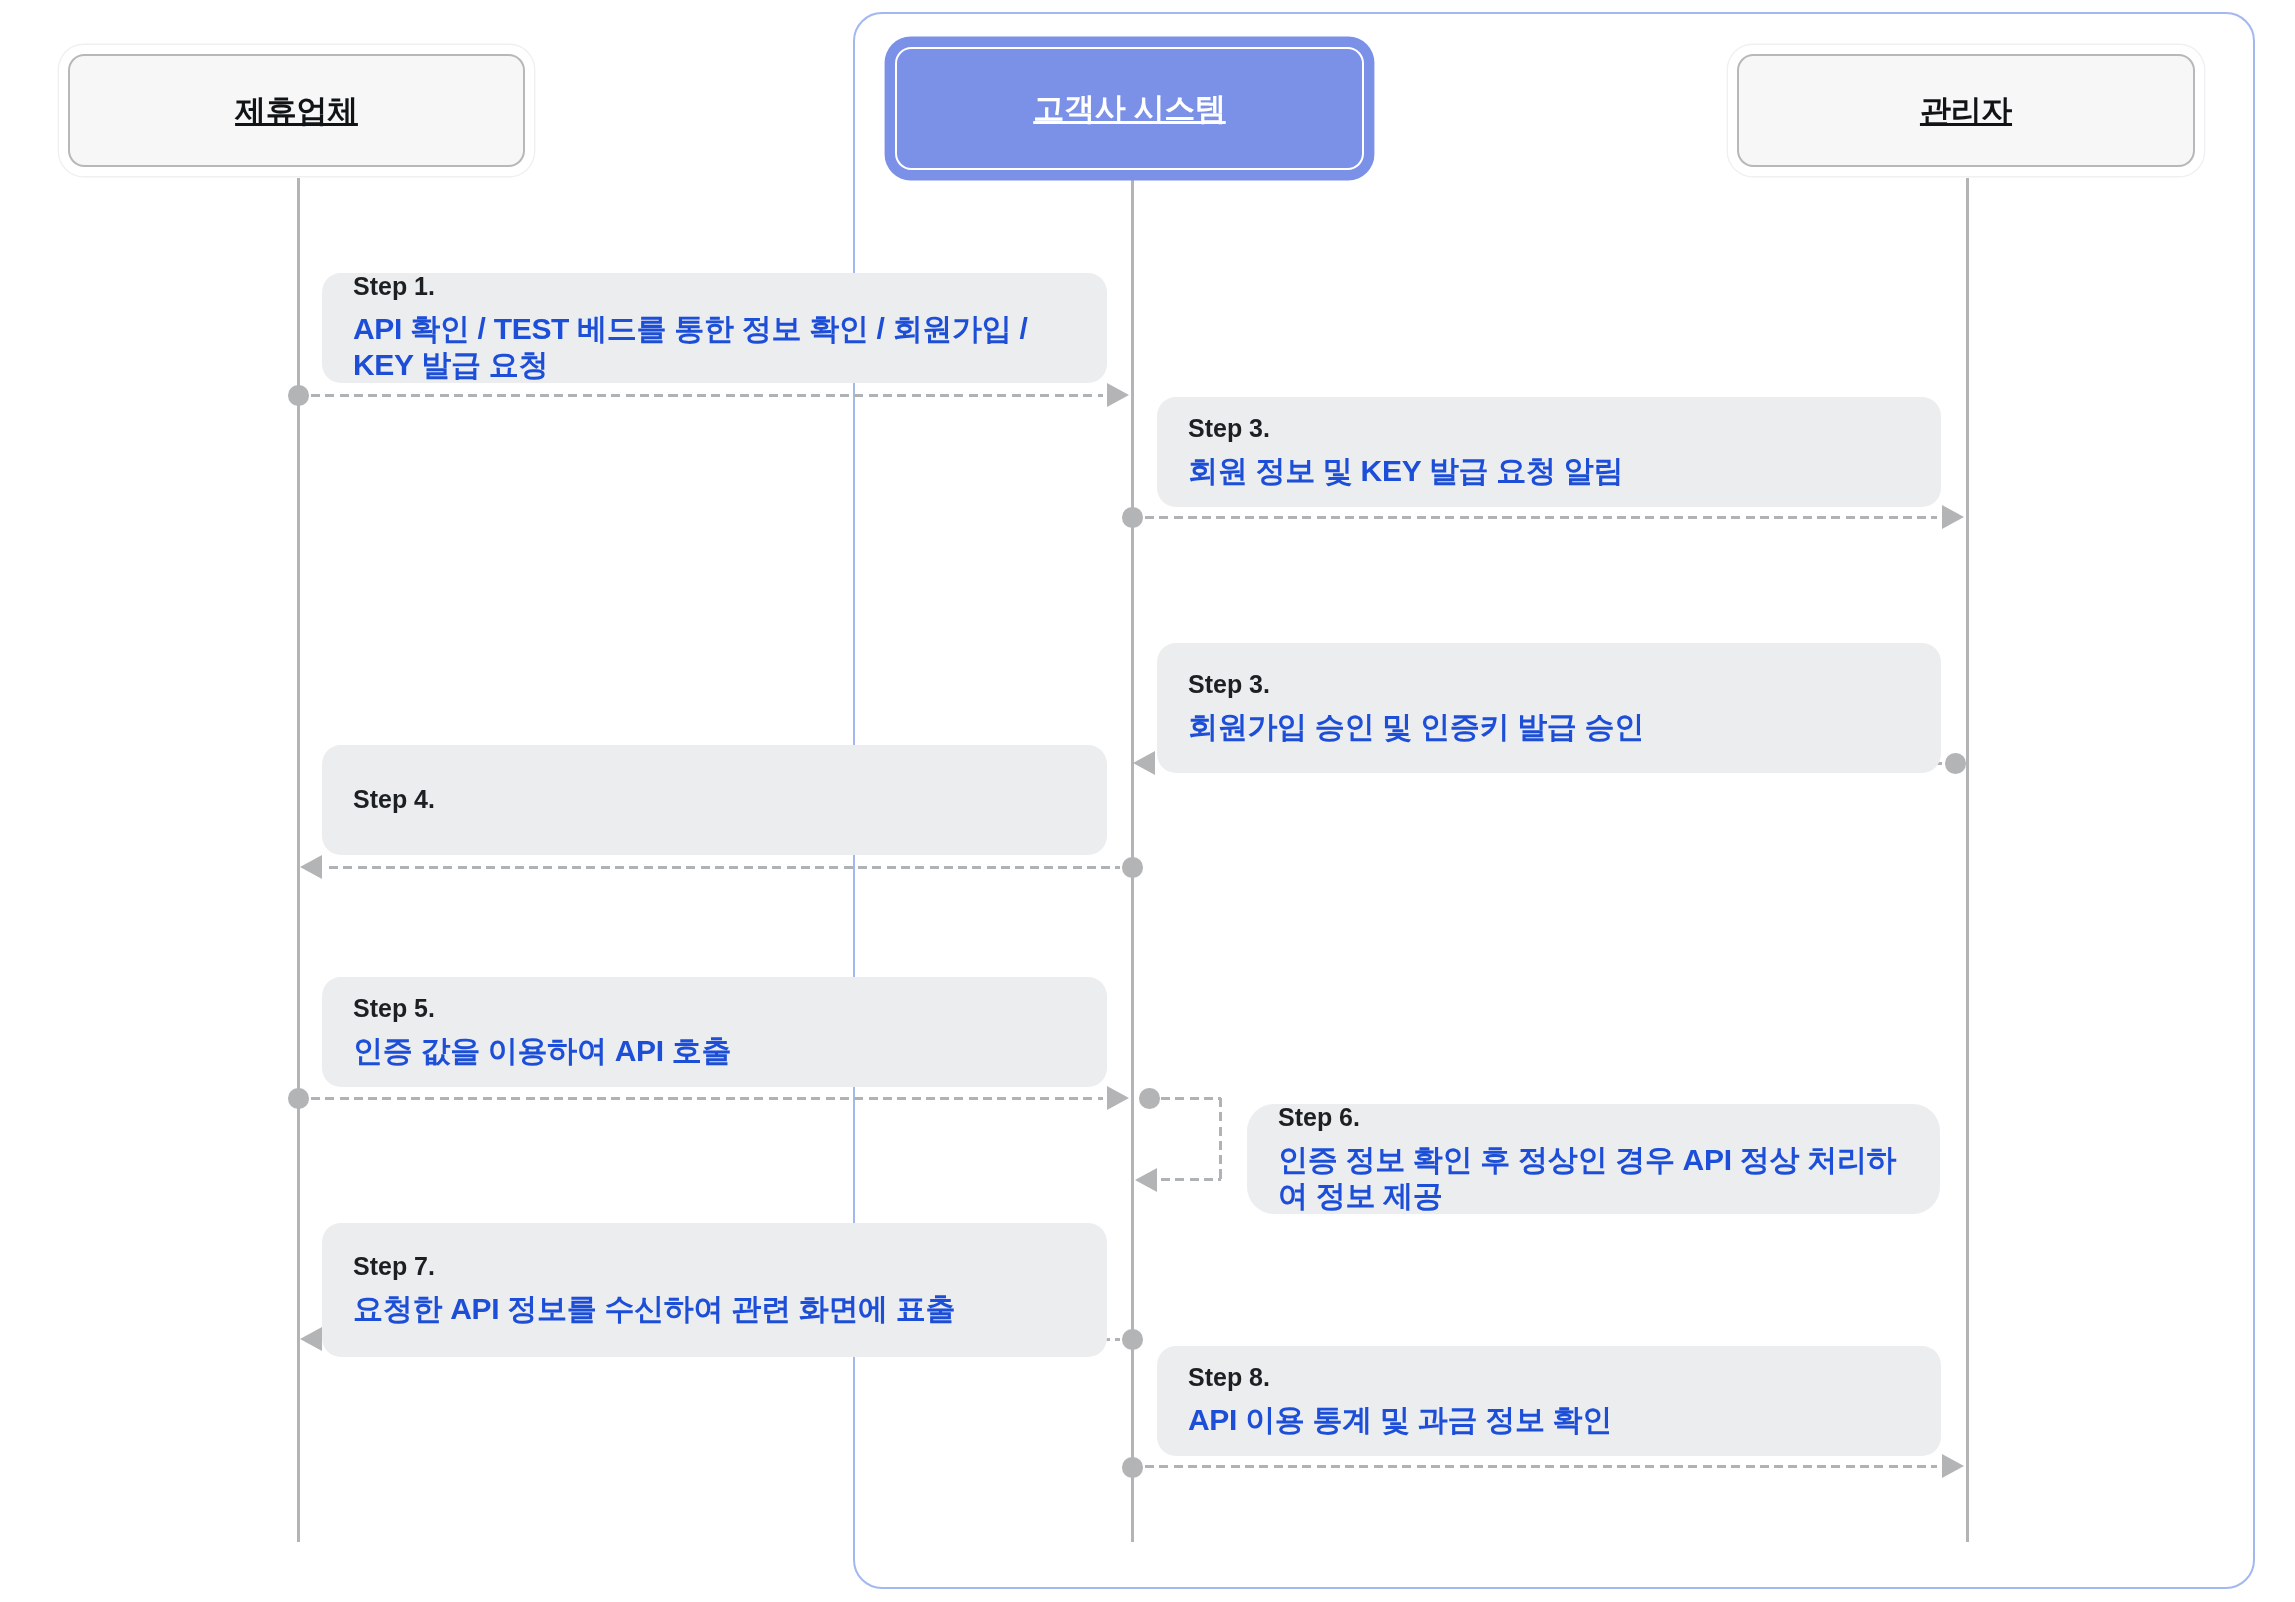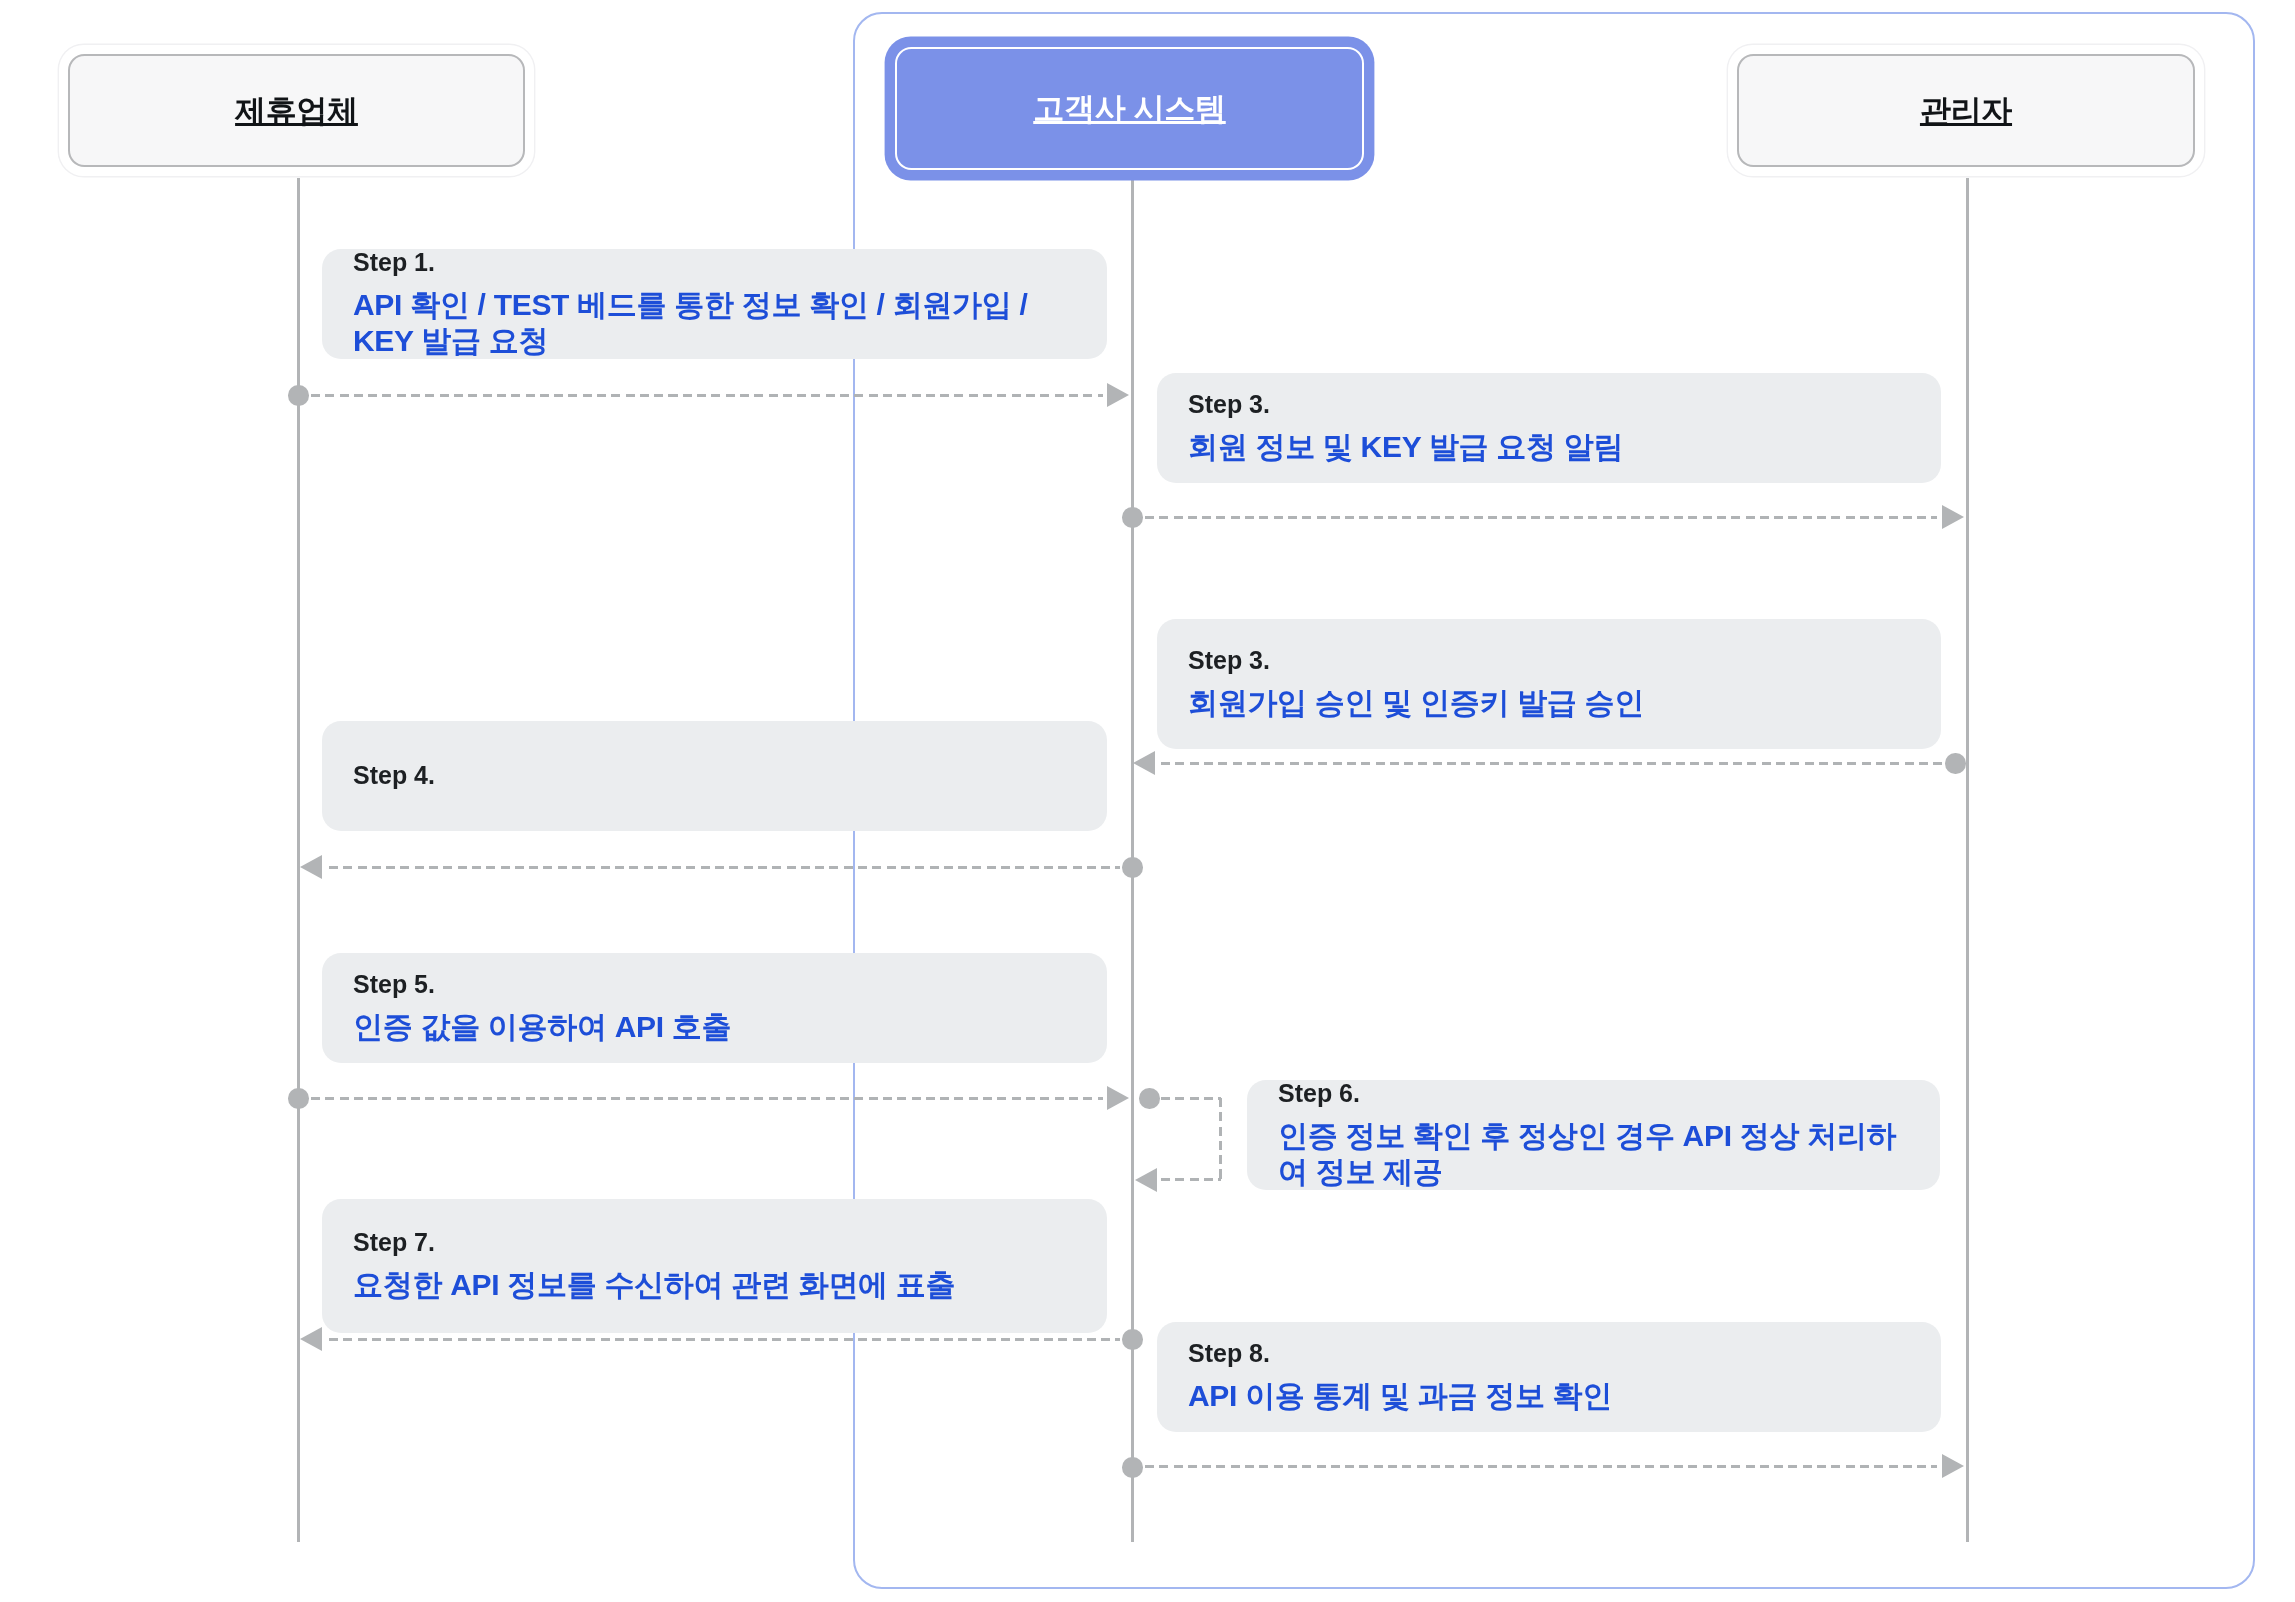--- a/index.html
+++ b/index.html
@@ -19,21 +19,21 @@
   .actor.primary{background:#7b91e8;box-shadow:0 0 0 1.4px #7b91e8;}
   .actor-inner{width:100%;height:100%;box-sizing:border-box;border-radius:16.4px;
     display:flex;align-items:center;justify-content:center;text-decoration:underline;}
   .actor.default .actor-inner{border:2px solid #b7b8ba;background:#f7f7f8;color:#111417;}
   .actor.primary .actor-inner{border:2px solid #ffffff;background:transparent;color:#ffffff;}
   .actor-label{font-size:31px;font-weight:700;letter-spacing:-0.3px;}
 
   
   .step-card{position:absolute;background:#ebedef;border-radius:19px;box-sizing:border-box;
     display:flex;flex-direction:column;justify-content:center;gap:9.6px;
-    padding:18px 31px;z-index:5;}
+    padding:18px 31px;z-index:5;margin-top:24px;}
   .step-title{font-size:25px;font-weight:700;color:#1d2023;line-height:1.1;}
   .step-desc{font-size:30px;font-weight:700;color:#1d4ed8;line-height:1.2;letter-spacing:-0.3px;}
 
   
   .msg-line-h{position:absolute;height:2.7px;z-index:4;
     background:repeating-linear-gradient(90deg,#b0b3b5 0 9px,transparent 9px 14.3px);}
   .msg-line-v{position:absolute;width:2.7px;z-index:4;
     background:repeating-linear-gradient(180deg,#b0b3b5 0 9px,transparent 9px 14.3px);}
   .msg-dot{position:absolute;width:20.5px;height:20.5px;border-radius:50%;background:#b2b4b6;z-index:5;}
   .head-right{position:absolute;width:0;height:0;z-index:5;
@@ -80,21 +80,21 @@
     <div class="step-title">Step 3.</div>
     <div class="step-desc">회원가입 승인 및 인증키 발급 승인</div>
   </div>
   <div class="step-card" style="left:322px;top:721px;width:785px;height:110px;">
     <div class="step-title">Step 4.</div>
   </div>
   <div class="step-card" style="left:322px;top:953px;width:785px;height:110px;">
     <div class="step-title">Step 5.</div>
     <div class="step-desc">인증 값을 이용하여 API 호출</div>
   </div>
-  <div class="step-card" style="left:1247px;top:1080px;width:693px;height:110px;">
+  <div class="step-card" style="left:1247px;top:1080px;width:693px;height:110px;border-radius:27px;">
     <div class="step-title">Step 6.</div>
     <div class="step-desc">인증 정보 확인 후 정상인 경우 API 정상 처리하여 정보 제공</div>
   </div>
   <div class="step-card" style="left:322px;top:1199px;width:785px;height:134px;">
     <div class="step-title">Step 7.</div>
     <div class="step-desc">요청한 API 정보를 수신하여 관련 화면에 표출</div>
   </div>
   <div class="step-card" style="left:1157px;top:1322px;width:784px;height:110px;">
     <div class="step-title">Step 8.</div>
     <div class="step-desc">API 이용 통계 및 과금 정보 확인</div>

